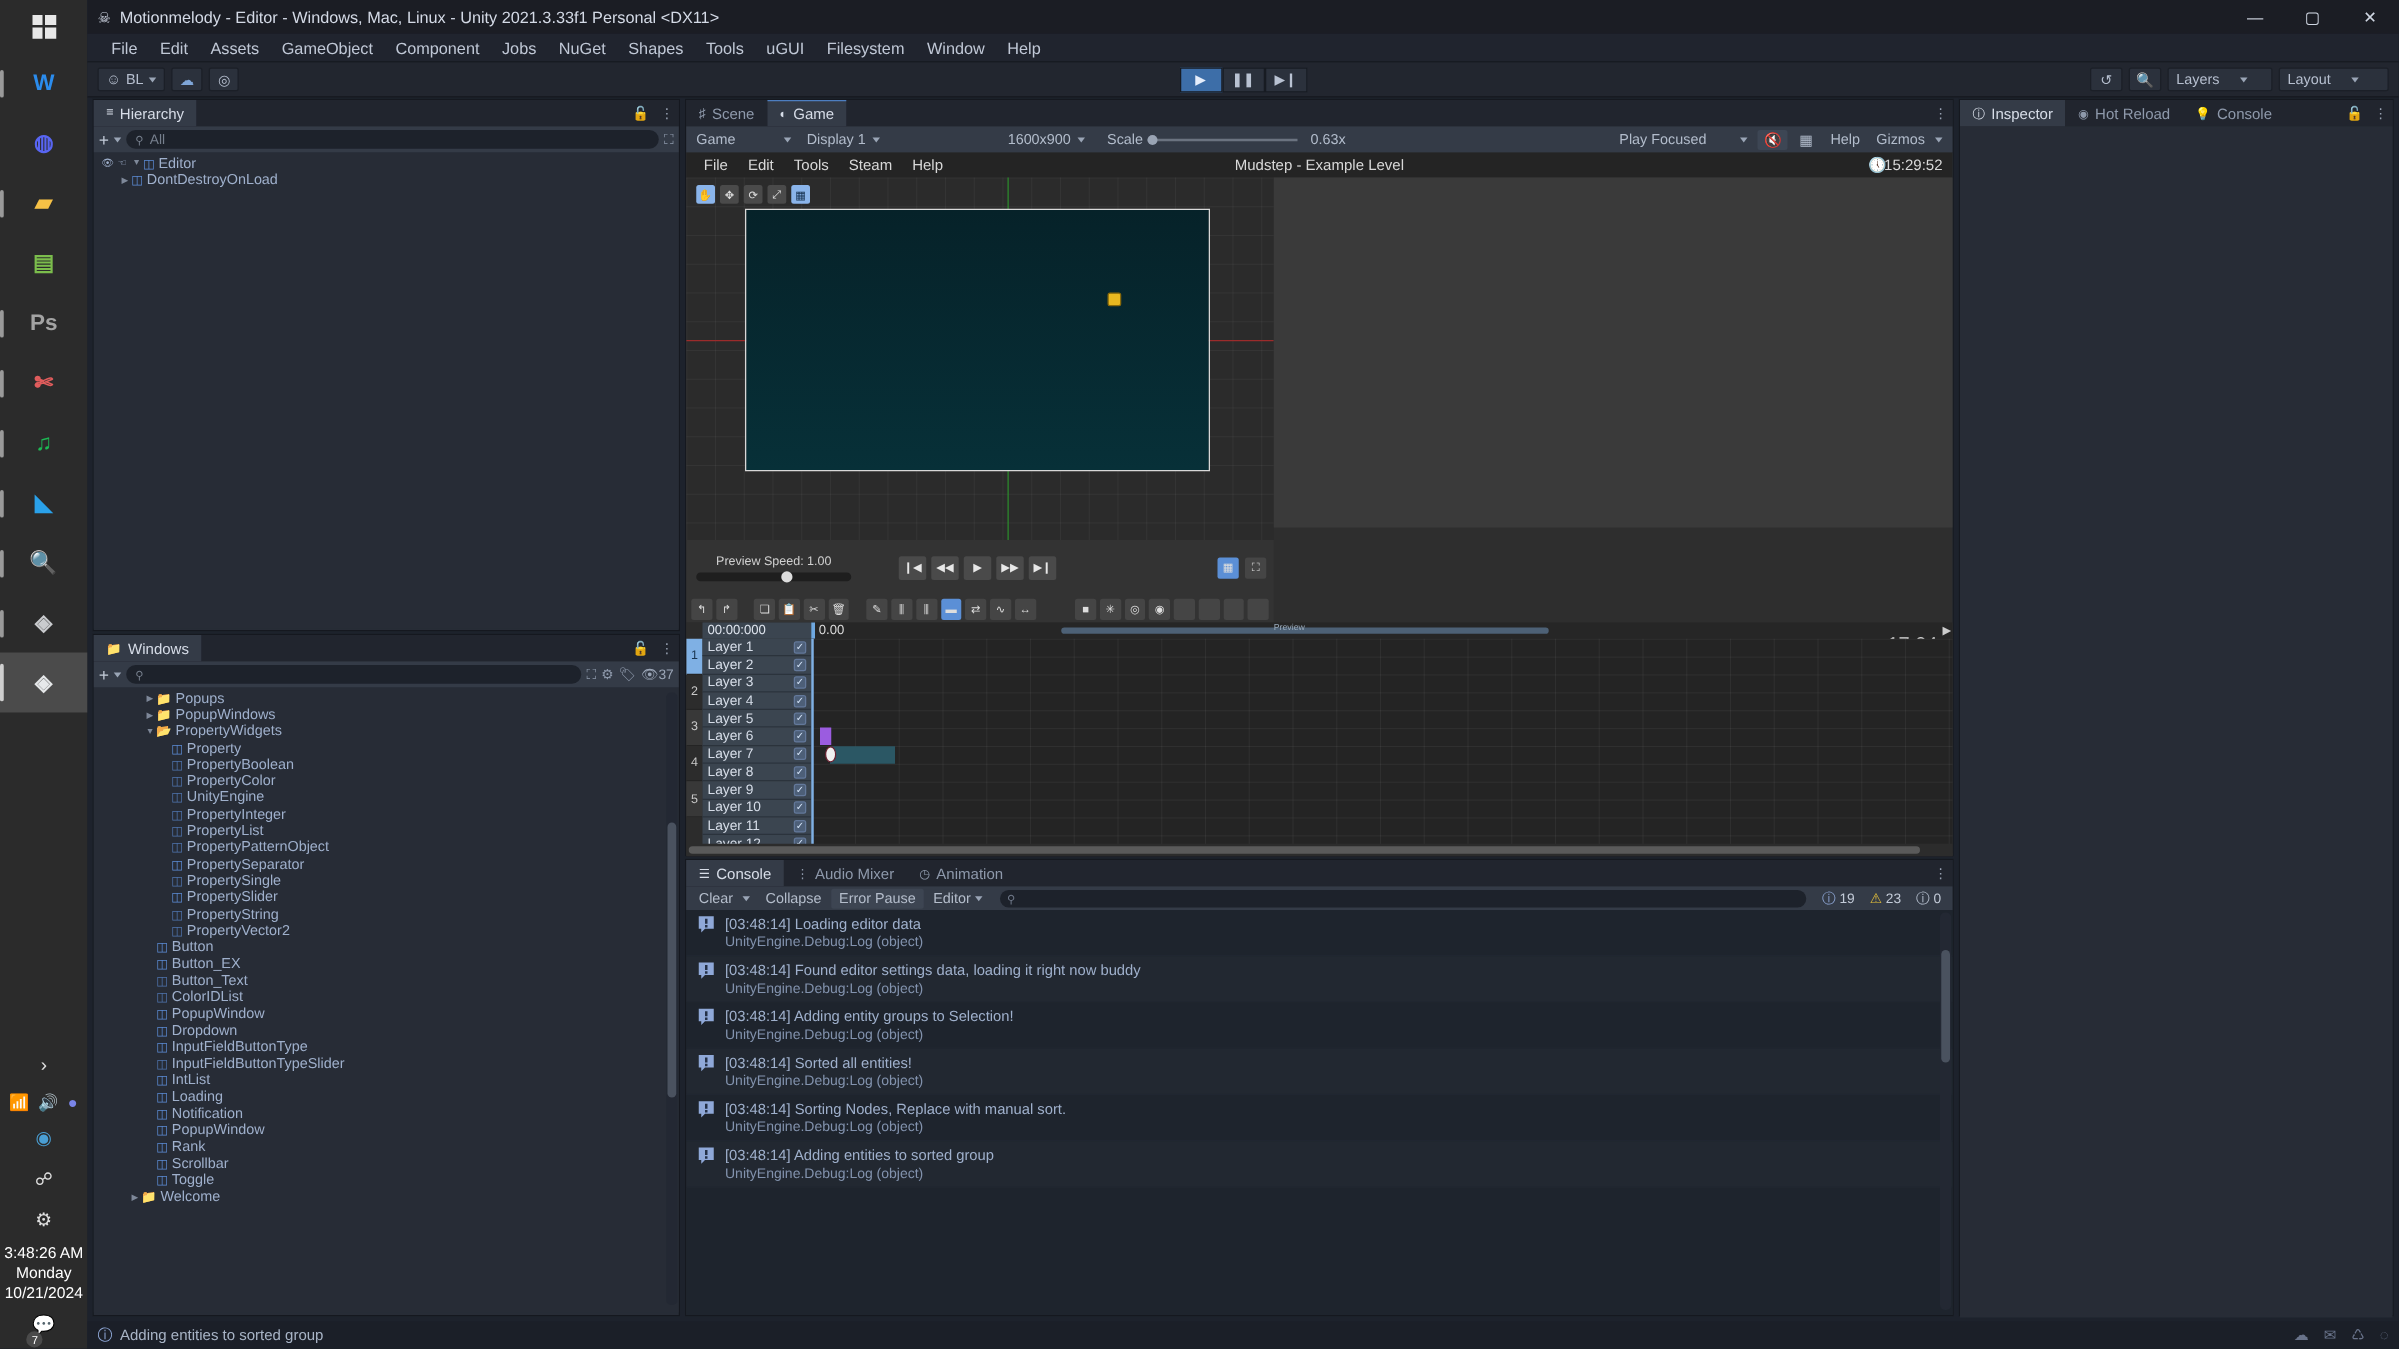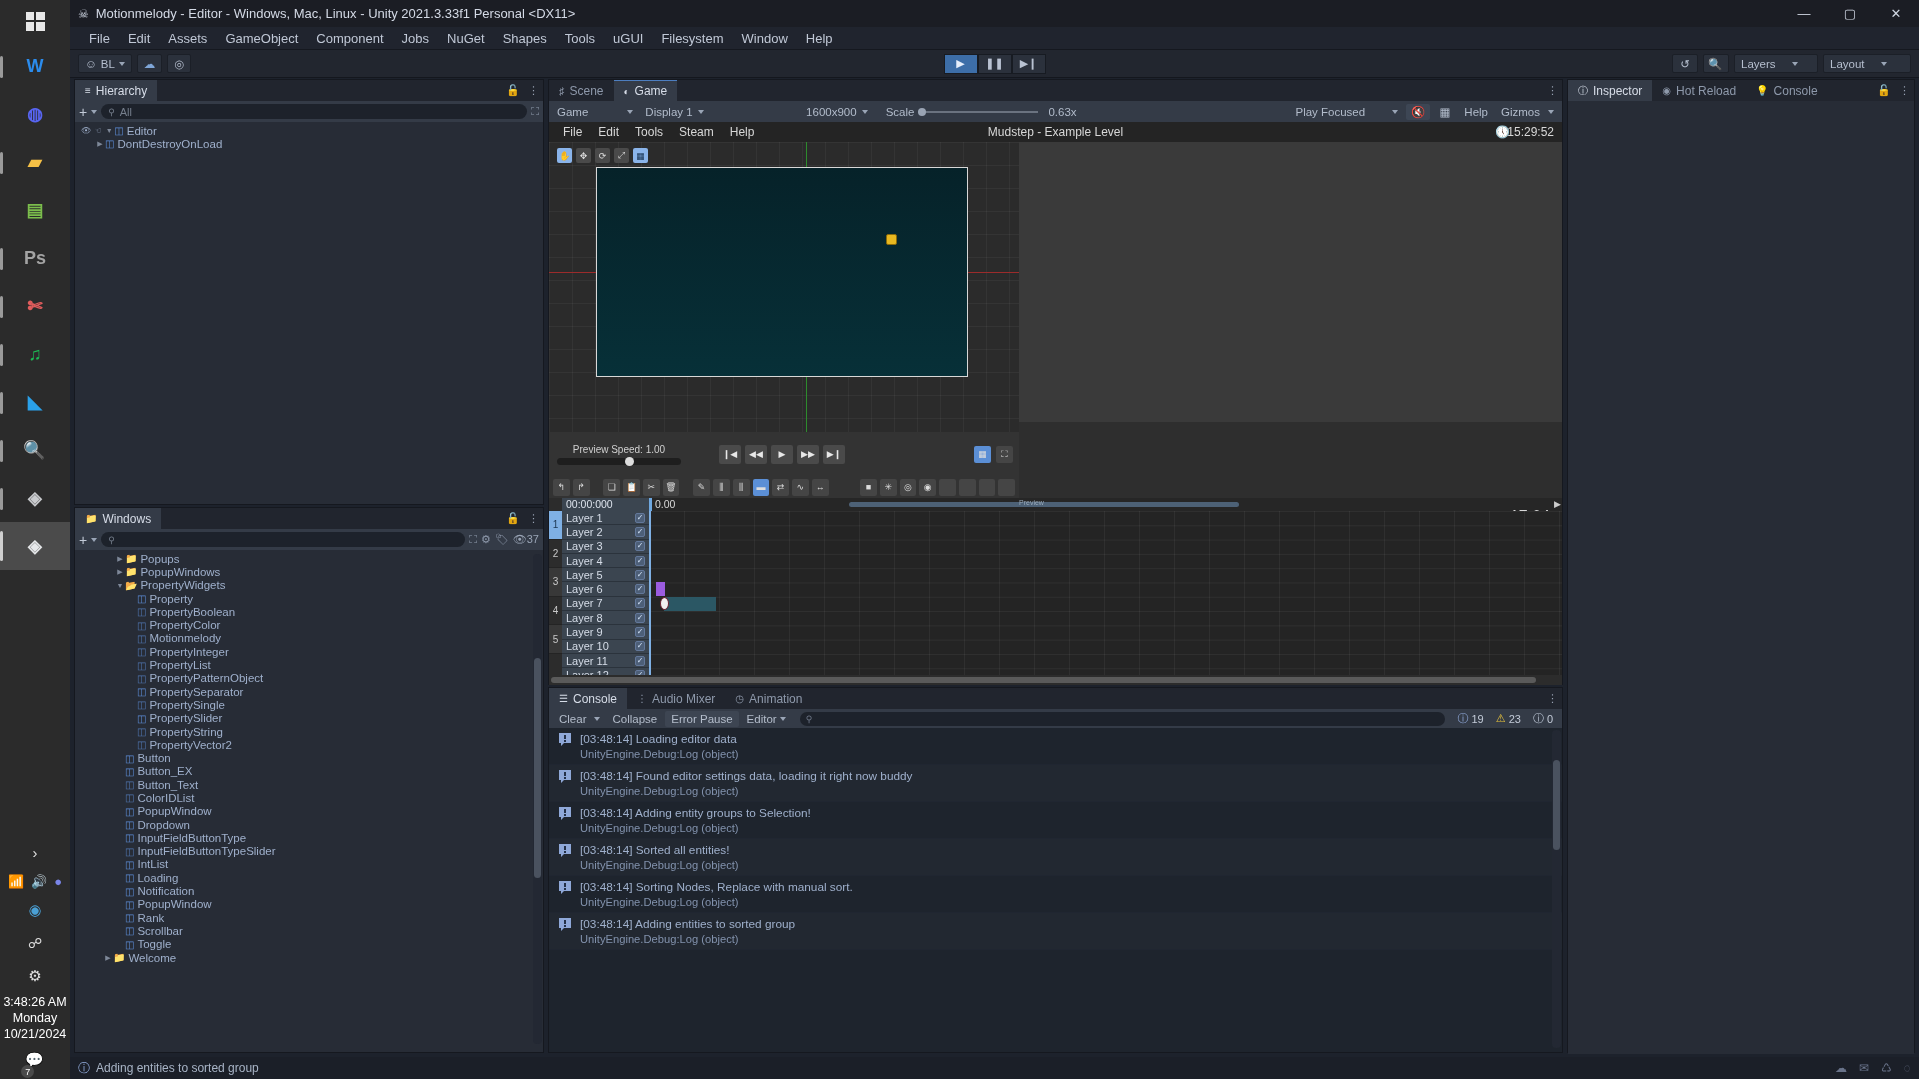--- a/index.html
+++ b/index.html
@@ -378,21 +378,21 @@
             <span>PropertyBoolean</span>
           </div>
           <div class="trow" style="padding-left: 52px;">
             <span class="arrow"></span>
             <span class="cube" style="opacity:.75;">◫</span>
             <span>PropertyColor</span>
           </div>
           <div class="trow" style="padding-left: 52px;">
             <span class="arrow"></span>
             <span class="cube" style="opacity:.75;">◫</span>
-            <span>Motionmelody</span>
+            <span>UnityEngine</span>
           </div>
           <div class="trow" style="padding-left: 52px;">
             <span class="arrow"></span>
             <span class="cube" style="opacity:.75;">◫</span>
             <span>PropertyInteger</span>
           </div>
           <div class="trow" style="padding-left: 52px;">
             <span class="arrow"></span>
             <span class="cube" style="opacity:.75;">◫</span>
             <span>PropertyList</span>

